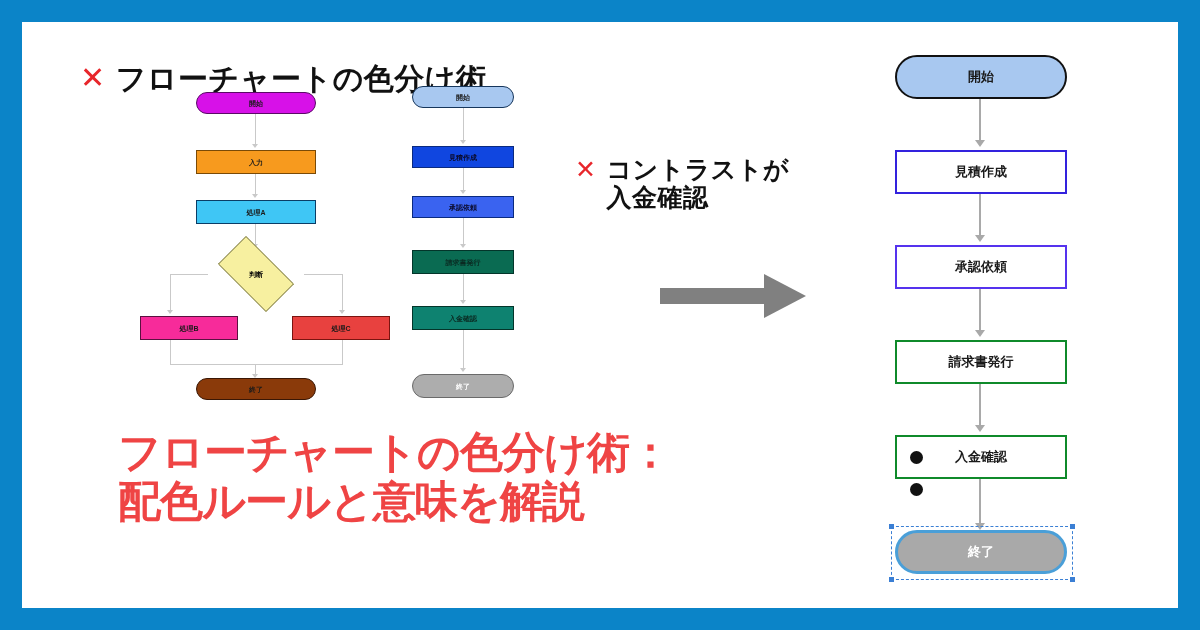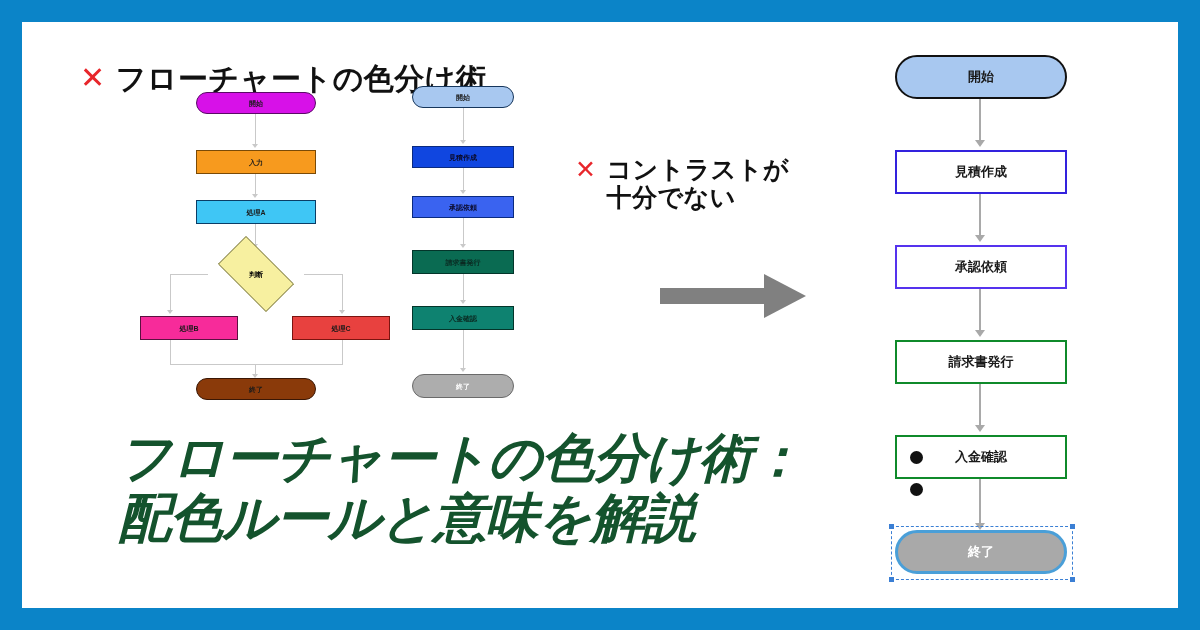--- a/index.html
+++ b/index.html
@@ -104,41 +104,40 @@
   #big-arrow .head{
     position:absolute;left:104px;top:0;width:0;height:0;
     border-top:22px solid transparent;
     border-bottom:22px solid transparent;
     border-left:42px solid #808080;
   }
 
   
   #main-title{
     position:absolute;left:96px;top:406px;
-    font-weight:bold;color:#14532d;
-    font-size:53px;line-height:1.13;
+    font-weight:bold;color:#ef4444;
+    font-size:43px;line-height:1.13;
     letter-spacing:-1px;
     white-space:pre-line;
-    font-style:italic;
   }
 </style>
 </head>
 <body>
 
 <div id="canvas">
 
   <div class="warn" id="warn-colorful">
     <span class="xmark">✕</span>
     <span>フローチャートの色分け術</span>
   </div>
 
   <div class="warn" id="warn-contrast">
     <span class="xmark">✕</span>
     <span>コントラストが
-十分でない</span>
+入金確認</span>
   </div>
 
   <div class="abs" style="left:0;top:0;width:420px;height:400px;">
 
     <div class="node term" style="left:174px;top:70px;width:120px;height:22px;background:#d711e8;border:1px solid #5a0a66;color:#1a1a1a;">
       <span>開始</span>
     </div>
     <div class="conn vline" style="left:233px;top:92px;height:32px;"></div>
     <div class="arrowhead" style="left:230px;top:122px;"></div>
 

